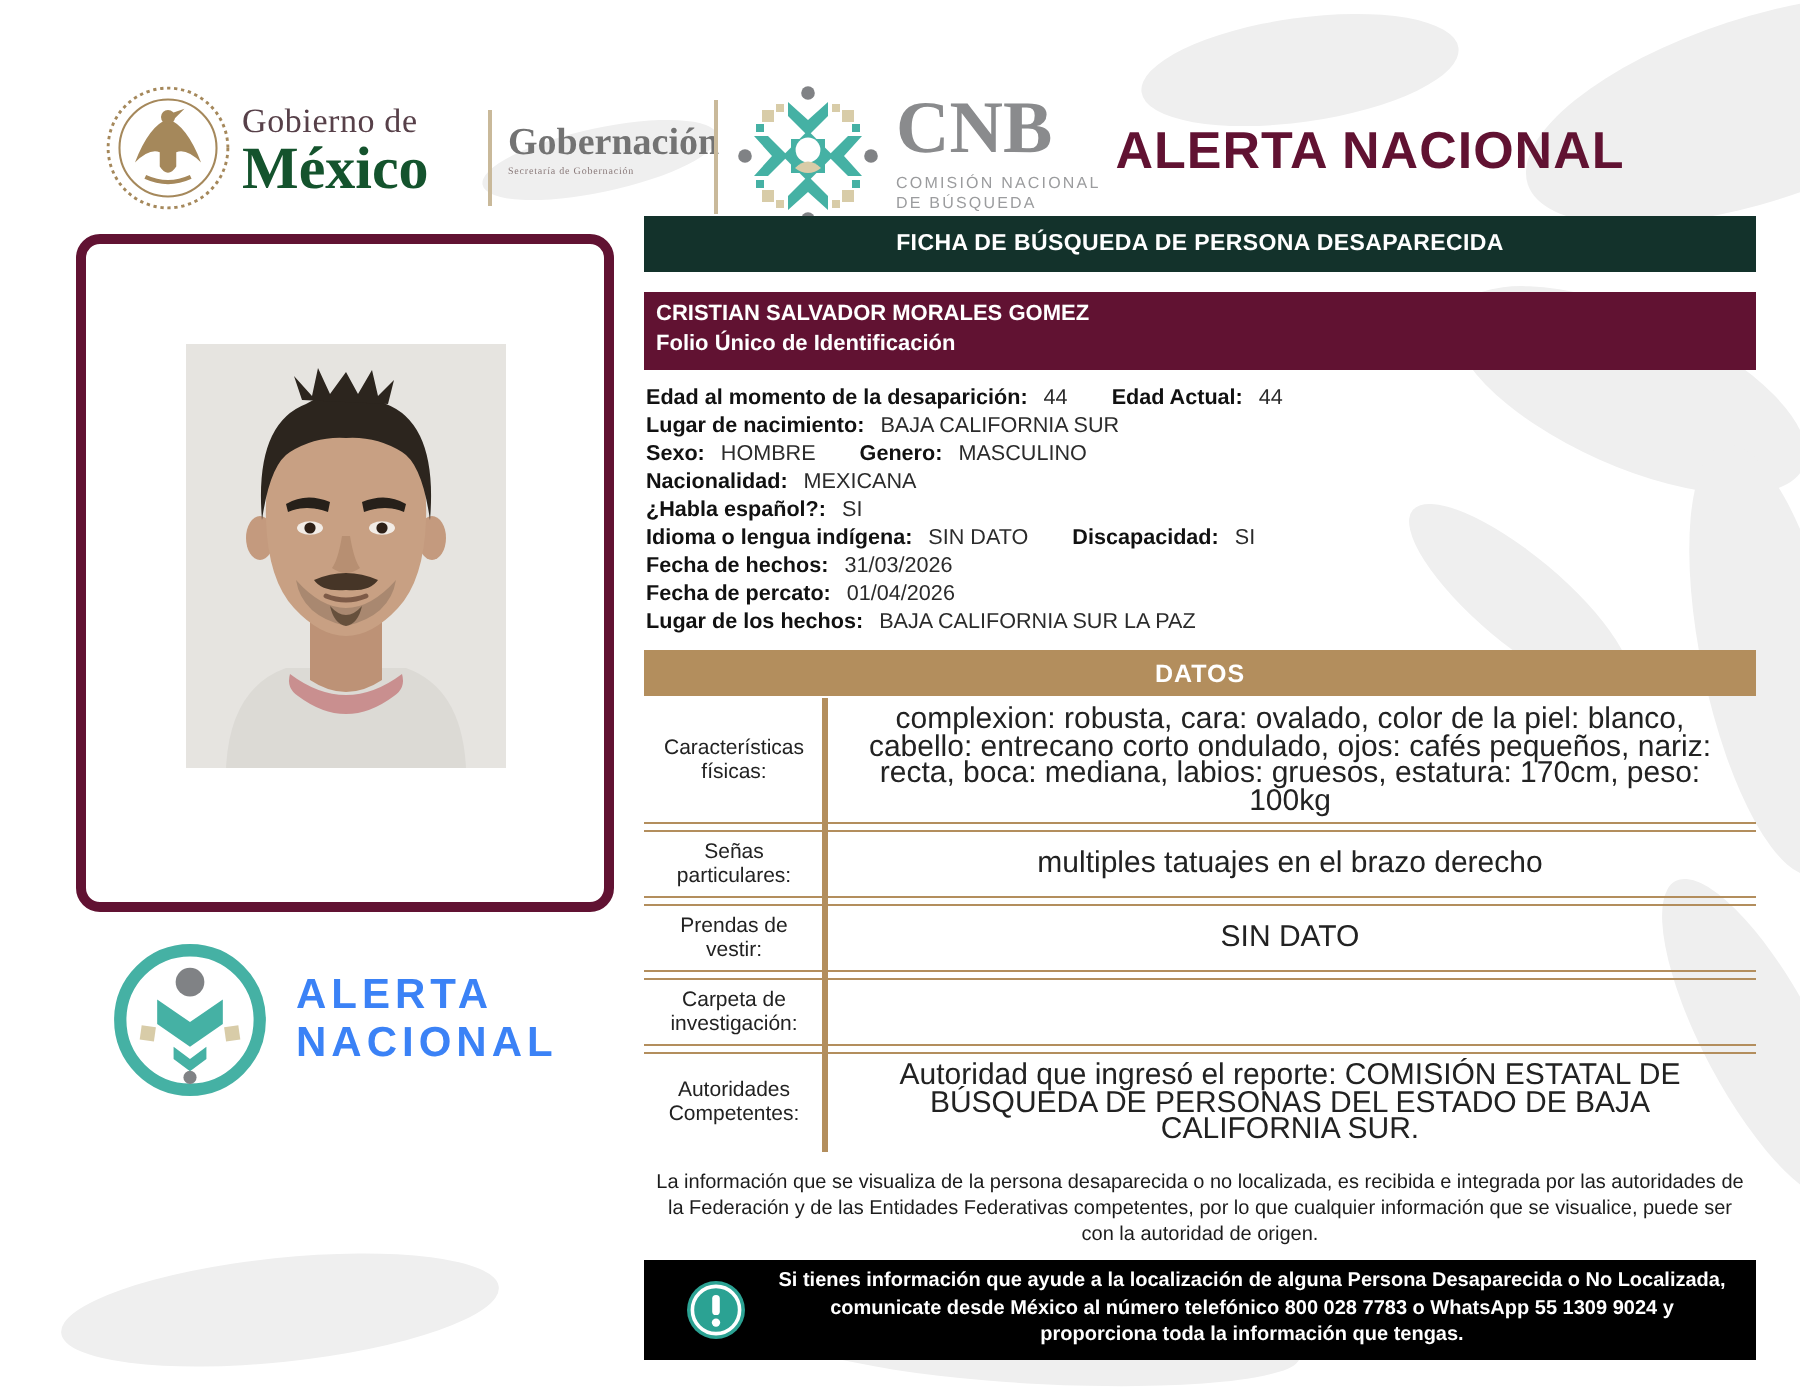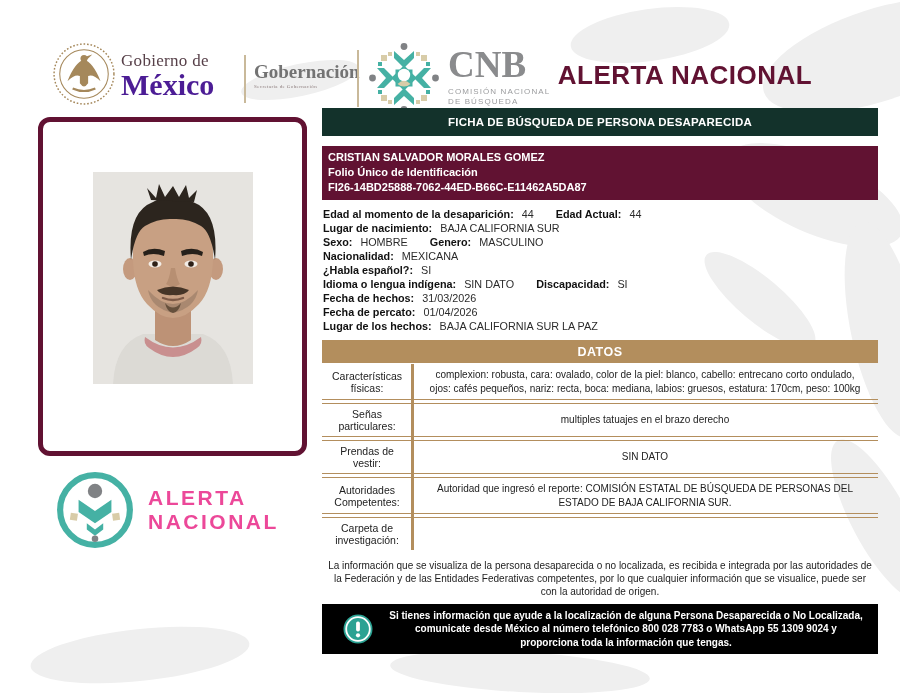--- a/index.html
+++ b/index.html
@@ -5,42 +5,42 @@
   html,body{margin:0;padding:0;background:#ffffff;}
   .page{position:relative;width:900px;height:695px;background:#ffffff;overflow:hidden;
         font-family:"Liberation Sans", sans-serif;color:#1a1a1a;}
   .bg-pattern{position:absolute;inset:0;z-index:0;}
   .layer{position:absolute;inset:0;z-index:1;}
 
   
   .emblem{position:absolute;left:52px;top:42px;width:64px;height:64px;}
   .gob-mx{position:absolute;left:121px;top:52px;font-family:"Liberation Serif", serif;line-height:1;}
   .gob-mx .l1{font-size:17px;color:#574049;letter-spacing:.3px;}
-  .gob-mx .l2{font-size:30px;font-weight:bold;color:#4c1d95;margin-top:1px;}
+  .gob-mx .l2{font-size:30px;font-weight:bold;color:#14532d;margin-top:1px;}
   .divider{position:absolute;width:2px;background:#c9b99a;}
   .div1{left:244px;top:55px;height:48px;}
   .div2{left:357px;top:50px;height:57px;}
   .segob{position:absolute;left:254px;top:62px;font-family:"Liberation Serif", serif;line-height:1;}
   .segob .t{font-size:19px;font-weight:bold;color:#737373;}
   .segob .s{font-size:5px;color:#8a7a7a;margin-top:3px;letter-spacing:.4px;}
   .cnb-mandala{position:absolute;left:368px;top:42px;width:72px;height:72px;}
   .cnb-text{position:absolute;left:448px;top:46px;line-height:1;}
   .cnb-text .a{font-family:"Liberation Serif", serif;font-weight:bold;font-size:37px;color:#8a8b8d;}
   .cnb-text .s{font-size:8px;color:#9b9c9e;letter-spacing:1.1px;margin-top:4px;line-height:10px;}
   .page-title{position:absolute;left:552px;top:60px;width:266px;text-align:center;
               font-size:26px;font-weight:bold;color:#611232;letter-spacing:.5px;}
 
   
   .photo-frame{position:absolute;left:38px;top:117px;width:269px;height:339px;background:#fff;
                border:5px solid #611232;border-radius:12px;box-sizing:border-box;
                display:flex;align-items:flex-start;justify-content:center;}
   .photo{margin-top:50px;width:160px;height:212px;display:block;}
   .alerta-logo{position:absolute;left:55px;top:470px;display:flex;align-items:center;gap:13px;}
   .alerta-logo svg{width:80px;height:80px;}
-  .alerta-logo .txt{font-size:21px;font-weight:bold;color:#ec4899;letter-spacing:2.5px;line-height:24px;}
+  .alerta-logo .txt{font-size:21px;font-weight:bold;color:#3b82f6;letter-spacing:2.5px;line-height:24px;}
 
   
   .right-col{position:absolute;left:322px;top:108px;width:556px;}
   .banner-green{height:28px;background:#13322b;color:#fff;font-weight:bold;font-size:11.5px;
                 display:flex;align-items:center;justify-content:center;letter-spacing:.2px;}
   .banner-name{margin-top:10px;background:#611232;color:#fff;
                padding:4px 6px 5px 6px;line-height:15px;}
   .banner-name div{font-weight:bold;font-size:11px;}
   .details{margin-top:7px;padding-left:1px;}
   .detail-line{line-height:14px;font-size:10.8px;white-space:nowrap;}
@@ -49,21 +49,21 @@
   .datos-bar{margin-top:7px;height:23px;background:#b38e5d;color:#fff;font-weight:bold;font-size:12.5px;
              display:flex;align-items:center;justify-content:center;letter-spacing:.5px;}
   .datos-table{position:relative;margin-top:1px;}
   .v-sep{position:absolute;left:89px;top:0;bottom:0;width:3px;background:#b38e5d;z-index:2;}
   .d-row{display:flex;align-items:stretch;}
   .d-row + .d-row{margin-top:3px;border-top:1.5px solid #b38e5d;}
   .d-row:not(:last-child){border-bottom:1.5px solid #b38e5d;}
   .d-label{width:90px;box-sizing:border-box;display:flex;align-items:center;justify-content:center;
            text-align:center;font-size:10.5px;color:#222;padding:4px 6px;}
   .d-value{flex:1;display:flex;align-items:center;justify-content:center;text-align:center;
-           font-size:10px;color:#222;padding:4px 16px;line-height:13.5px;}
+           font-size:15px;color:#222;padding:4px 16px;line-height:13.5px;}
   .disclaimer{margin-top:9px;text-align:center;font-size:10px;line-height:13px;color:#1c1c1c;padding:0 4px;}
   .footer-bar{position:relative;margin-top:6px;height:50px;background:#000000;color:#fff;
               display:flex;flex-direction:column;justify-content:center;text-align:center;
               padding:4px 14px 4px 66px;box-sizing:border-box;font-weight:bold;font-size:10px;line-height:13.5px;}
   .footer-icon{position:absolute;left:21px;top:10px;width:30px;height:30px;}
 </style>
 </head>
 <body>
 
 <div class="page">
@@ -202,21 +202,20 @@
       </div>
     </div>
 
     <div class="right-col">
 
       <div class="banner-green">FICHA DE BÚSQUEDA DE PERSONA DESAPARECIDA</div>
 
       <div class="banner-name">
         <div>CRISTIAN SALVADOR MORALES GOMEZ</div>
         <div>Folio Único de Identificación</div>
-        <div>FI26-14BD25888-7062-44ED-B66C-E11462A5DA87</div>
       </div>
 
       <div class="details">
           <div class="detail-line"><span class="detail-label">Edad al momento de la desaparición:</span><span class="detail-value">44</span><span class="detail-label">Edad Actual:</span><span class="detail-value">44</span></div>
           <div class="detail-line"><span class="detail-label">Lugar de nacimiento:</span><span class="detail-value">BAJA CALIFORNIA SUR</span></div>
           <div class="detail-line"><span class="detail-label">Sexo:</span><span class="detail-value">HOMBRE</span><span class="detail-label">Genero:</span><span class="detail-value">MASCULINO</span></div>
           <div class="detail-line"><span class="detail-label">Nacionalidad:</span><span class="detail-value">MEXICANA</span></div>
           <div class="detail-line"><span class="detail-label">¿Habla español?:</span><span class="detail-value">SI</span></div>
           <div class="detail-line"><span class="detail-label">Idioma o lengua indígena:</span><span class="detail-value">SIN DATO</span><span class="detail-label">Discapacidad:</span><span class="detail-value">SI</span></div>
           <div class="detail-line"><span class="detail-label">Fecha de hechos:</span><span class="detail-value">31/03/2026</span></div>
@@ -233,27 +232,27 @@
             <div class="d-value">complexion: robusta, cara: ovalado, color de la piel: blanco, cabello: entrecano corto ondulado, ojos: cafés pequeños, nariz: recta, boca: mediana, labios: gruesos, estatura: 170cm, peso: 100kg</div>
           </div>
           <div class="d-row" style="min-height: 28px;">
             <div class="d-label">Señas particulares:</div>
             <div class="d-value">multiples tatuajes en el brazo derecho</div>
           </div>
           <div class="d-row" style="min-height: 28px;">
             <div class="d-label">Prendas de vestir:</div>
             <div class="d-value">SIN DATO</div>
           </div>
+          <div class="d-row" style="min-height: 28px;">
+            <div class="d-label">Carpeta de investigación:</div>
+            <div class="d-value"></div>
+          </div>
           <div class="d-row" style="min-height: 33px;">
             <div class="d-label">Autoridades Competentes:</div>
             <div class="d-value">Autoridad que ingresó el reporte: COMISIÓN ESTATAL DE BÚSQUEDA DE PERSONAS DEL ESTADO DE BAJA CALIFORNIA SUR.</div>
-          </div>
-          <div class="d-row" style="min-height: 28px;">
-            <div class="d-label">Carpeta de investigación:</div>
-            <div class="d-value"></div>
           </div>
         </div>
 
       <div class="disclaimer">La información que se visualiza de la persona desaparecida o no localizada, es recibida e integrada por las autoridades de la Federación y de las Entidades Federativas competentes, por lo que cualquier información que se visualice, puede ser con la autoridad de origen.</div>
 
       <div class="footer-bar">
         <svg class="footer-icon" viewBox="0 0 30 30">
           <circle cx="15" cy="15" r="14.5" fill="#2ba293"></circle>
           <circle cx="15" cy="15" r="11.8" fill="none" stroke="#ffffff" stroke-width="1.8"></circle>
           <rect x="13.1" y="7.5" width="3.8" height="10" rx="1.8" fill="#ffffff"></rect>

